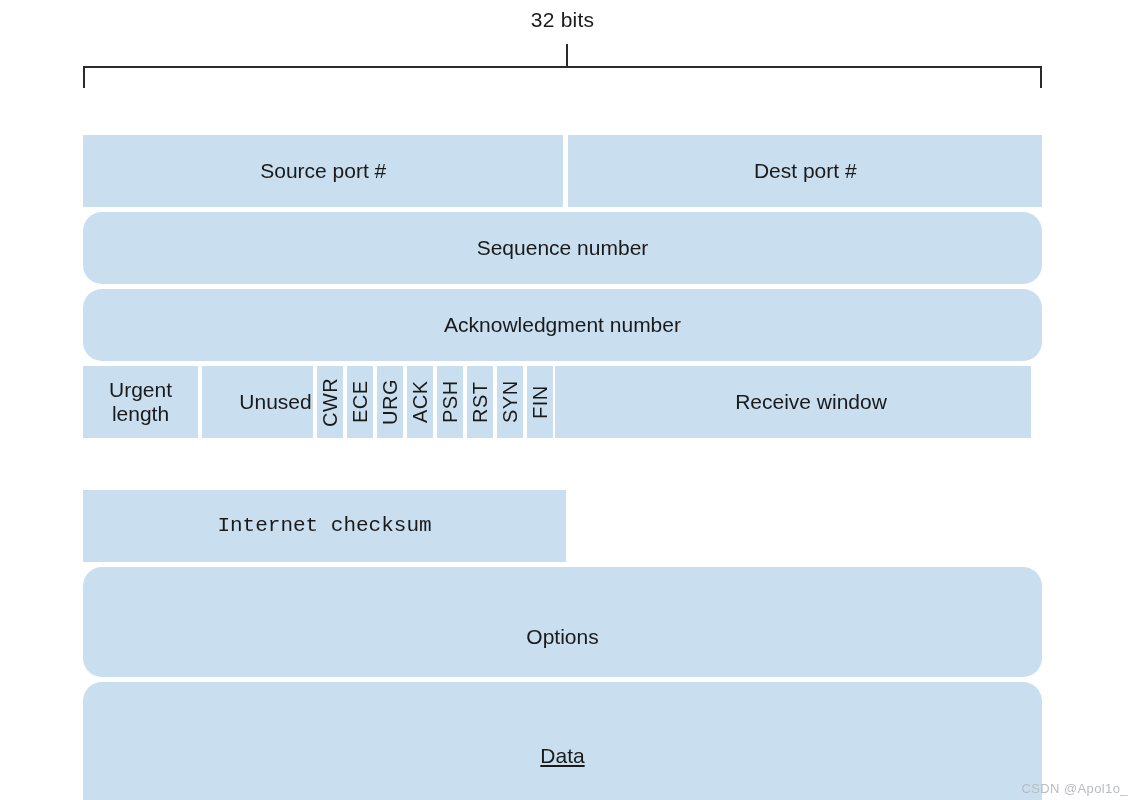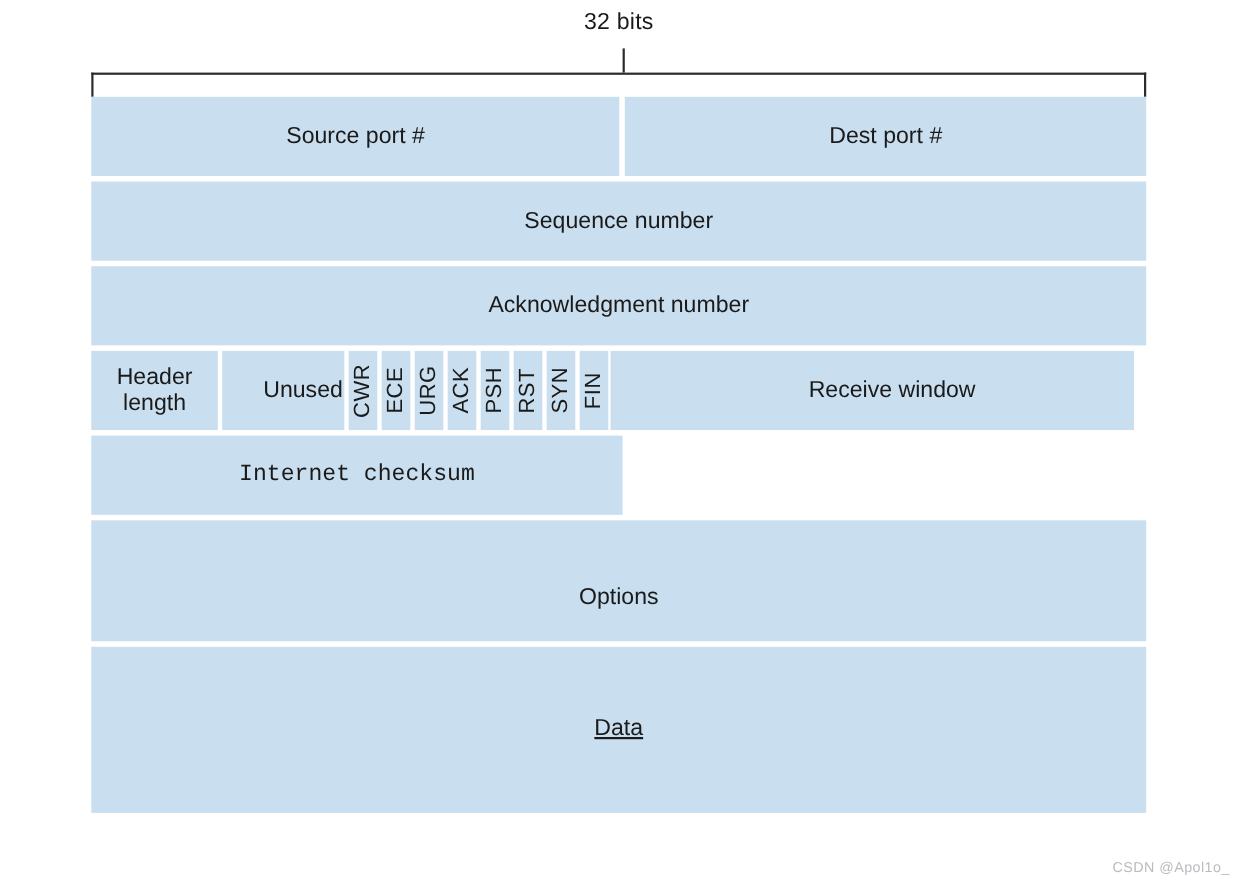--- a/index.html
+++ b/index.html
@@ -78,23 +78,23 @@
     background: #c9dff0;
     display: flex;
     align-items: center;
     justify-content: center;
     font-size: 21px;
     color: #1a1a1a;
     box-sizing: border-box;
     line-height: 1.15;
     text-align: center;
   }
-  .half { width: 483px; }
+  .half { width: 483px; margin-top: 47px; }
   .half.right { width: 476px; margin-left: 5px; }
-  .full { width: 100%; }
+  .full { width: 100%; border-radius: 19px; }
 
   .r-ports   .cell { height: 72px; }
   .r-seq     .cell { height: 72px; }
   .r-ack     .cell { height: 72px; }
   .r-flags   .cell { height: 72px; }
   .r-cksum   .cell { height: 72px; font-family: Liberation Mono, monospace; }
 
   
   .hdrlen {
     width: 115px;
@@ -129,21 +129,21 @@
     height: 151px;
     align-items: flex-start;
     padding-top: 62px;
     margin-bottom: 0;
     text-decoration: underline;
   }
 
   
   #watermark {
     position: absolute;
-    right: 10px;
+    right: 0;
     bottom: 4px;
     font-size: 13px;
     color: #b9bcc0;
     letter-spacing: 0.4px;
   }
 </style>
 </head>
 <body>
 
 <div id="bits-caption">32 bits</div>
@@ -165,21 +165,21 @@
   <div class="row r-seq">
     <div class="cell full">Sequence number</div>
   </div>
 
   <div class="row r-ack">
     <div class="cell full">Acknowledgment number</div>
   </div>
 
   <div class="row r-flags">
     <div class="cell hdrlen">
-      <span>Header</span>
+      <span>Urgent</span>
       <span>length</span>
     </div>
     <div class="cell unused">Unused</div>
     <div class="cell flagbox">CWR</div>
     <div class="cell flagbox">ECE</div>
     <div class="cell flagbox">URG</div>
     <div class="cell flagbox">ACK</div>
     <div class="cell flagbox">PSH</div>
     <div class="cell flagbox">RST</div>
     <div class="cell flagbox">SYN</div>

